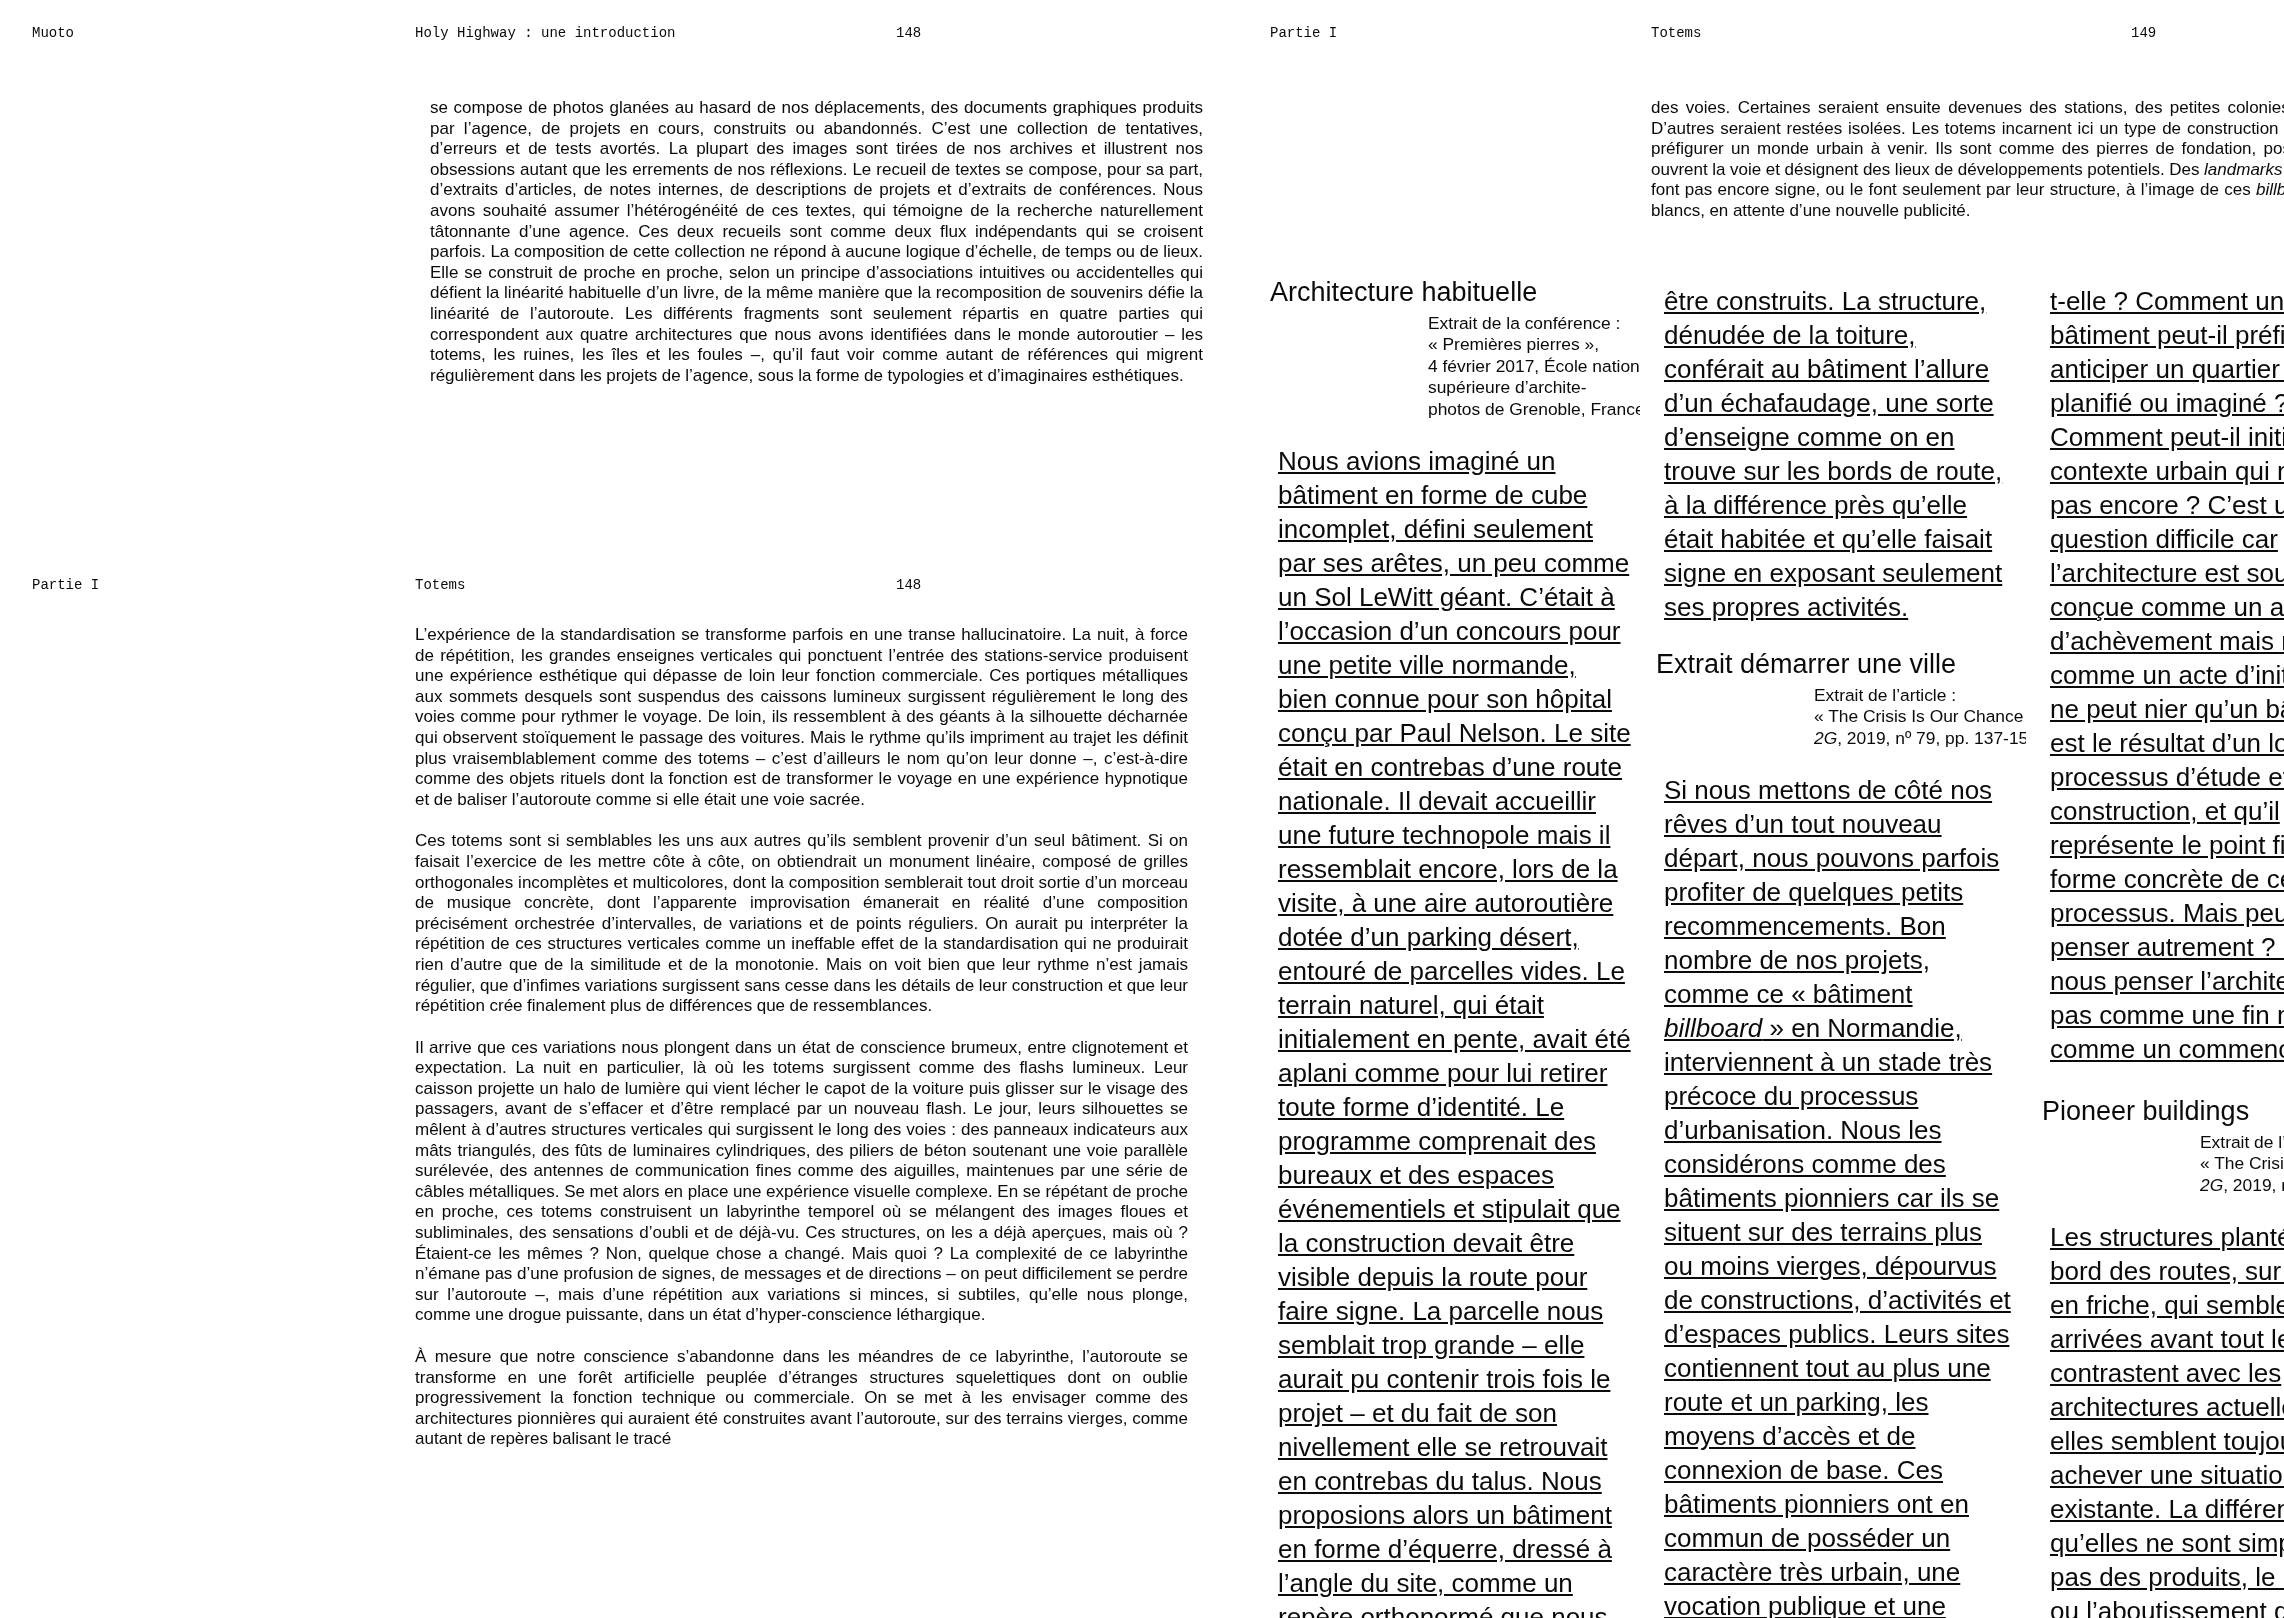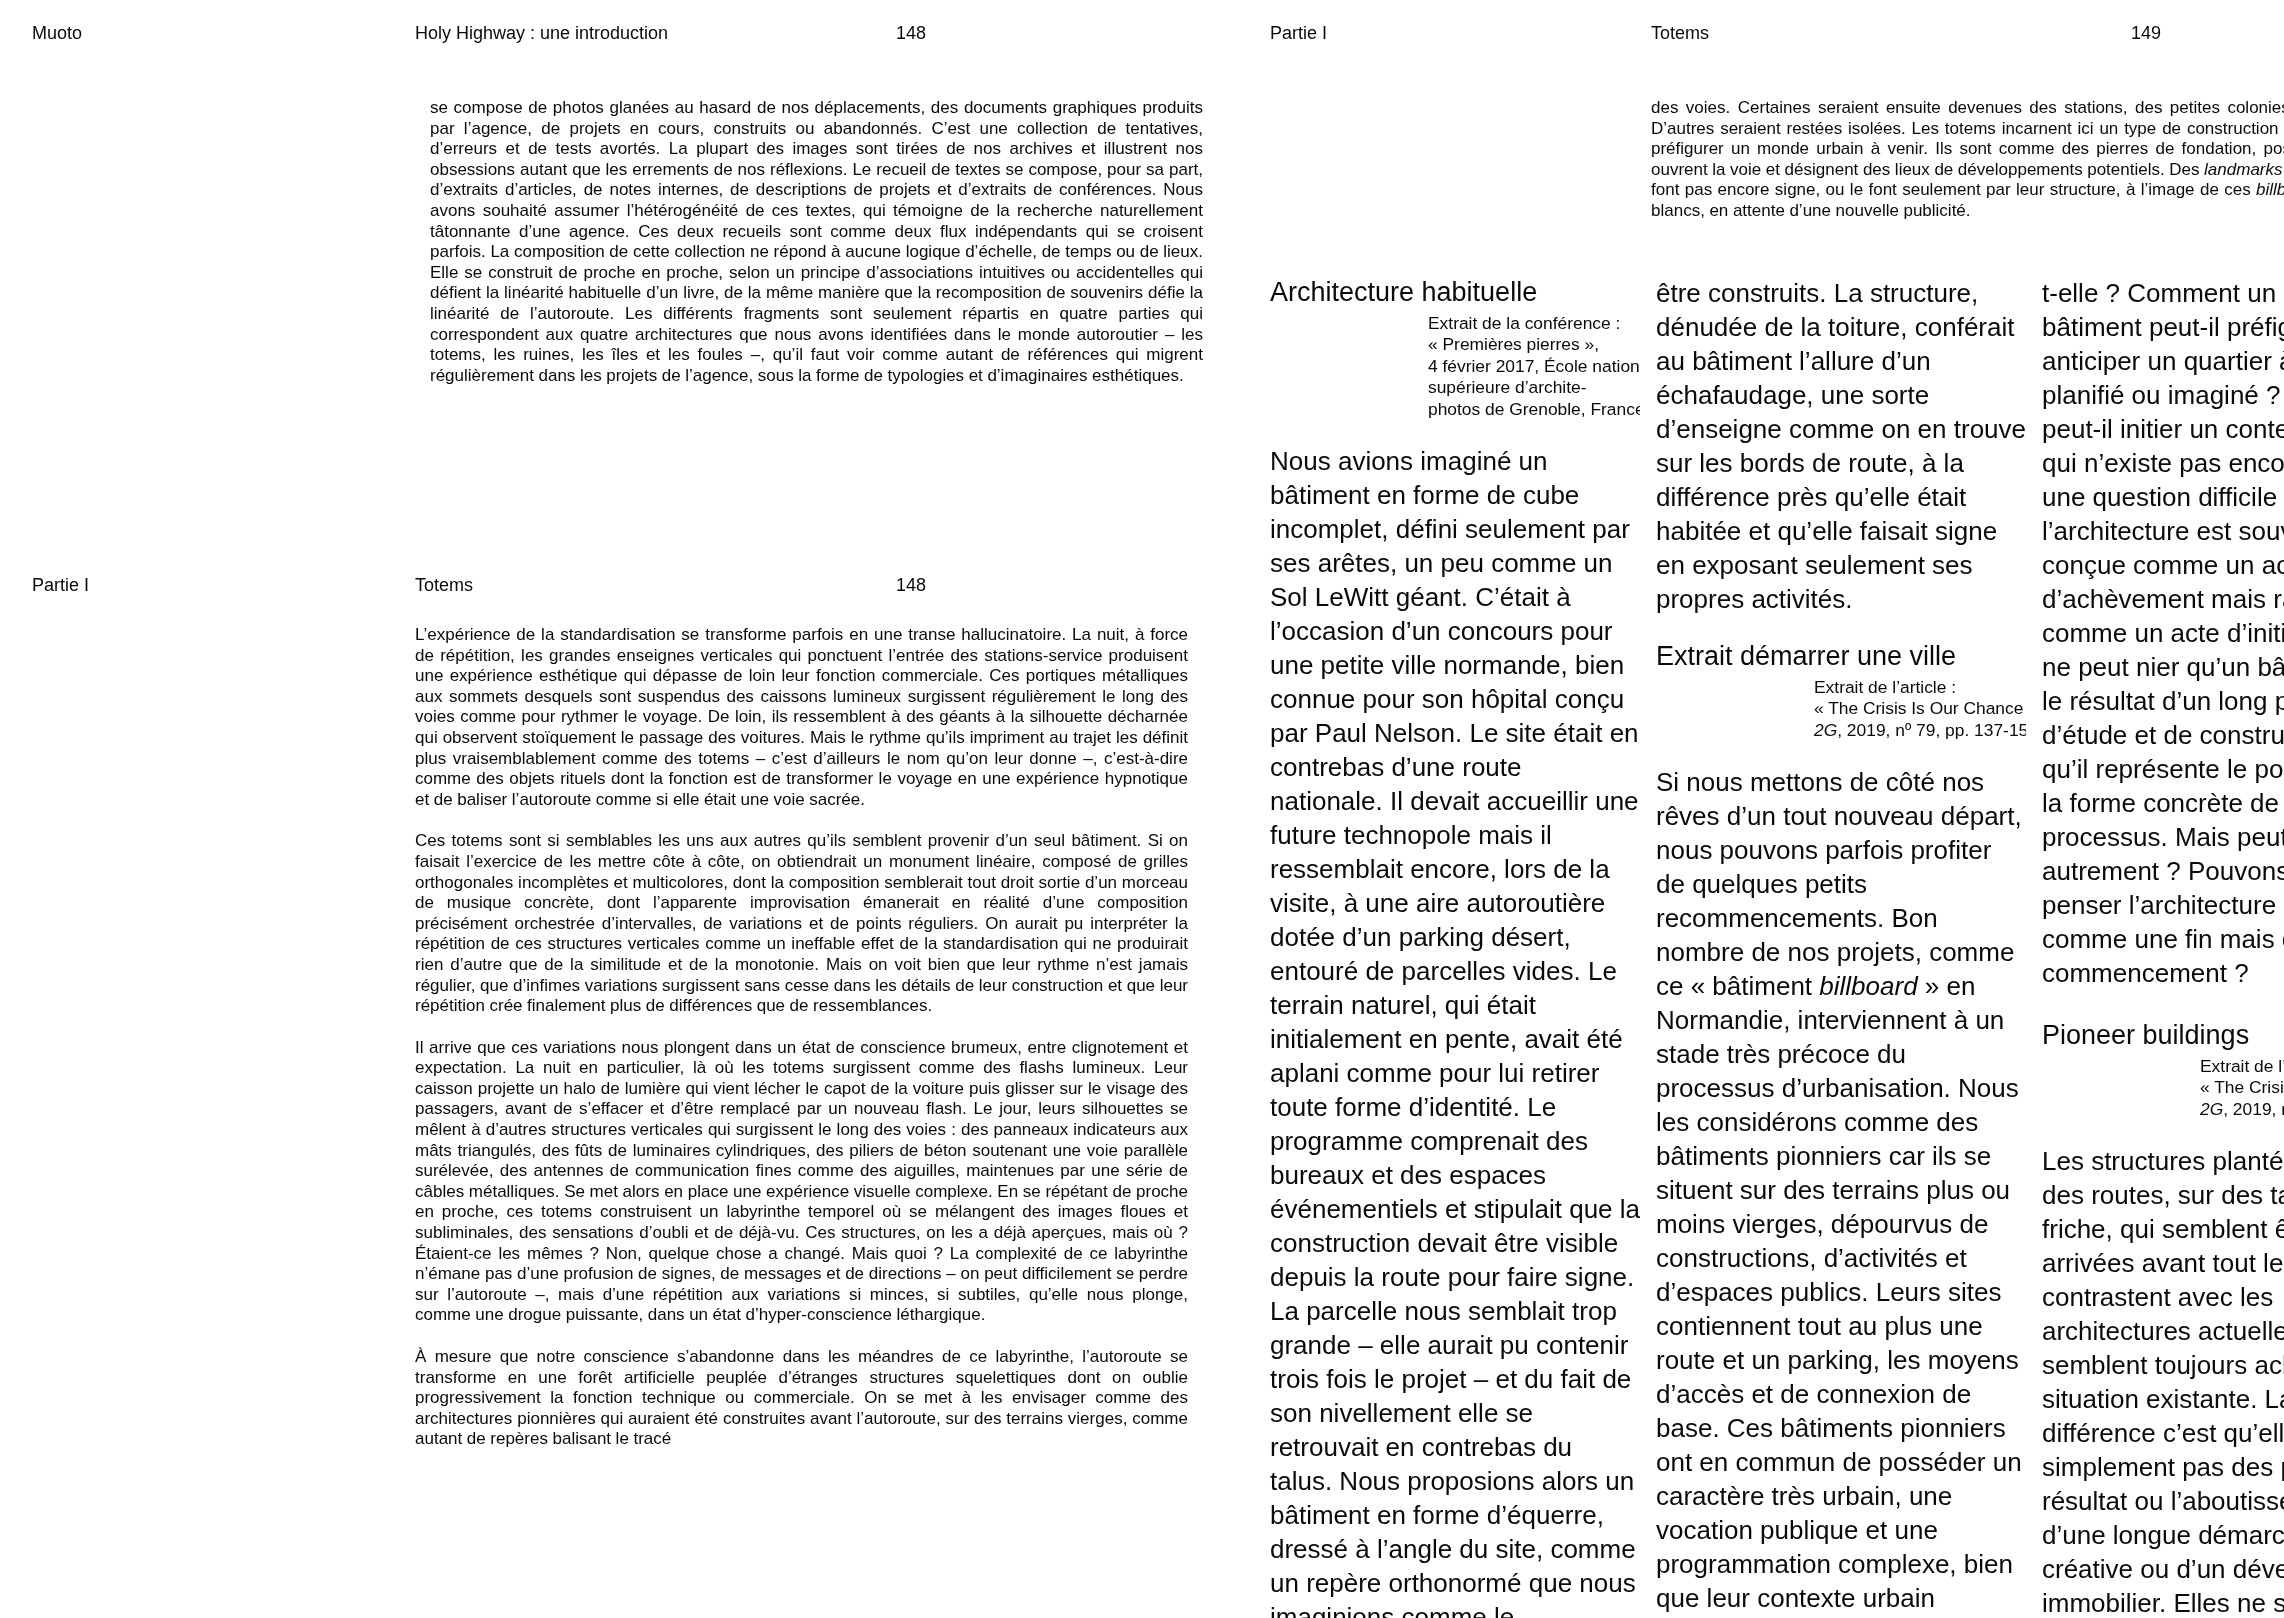--- a/index.html
+++ b/index.html
@@ -3,32 +3,32 @@
 <meta charset="utf-8">
 <style>
   html,body{margin:0;padding:0;}
   body{
     width:2428px;height:1618px;position:relative;background:#ffffff;color:#0a0a0a;
     font-family:"Liberation Sans", sans-serif;
     -webkit-font-smoothing:antialiased;
   }
   .abs{position:absolute;}
   
-  .runhead{font-size:18px;line-height:19px;white-space:nowrap;}
+  .runhead{font-size:14px;line-height:19px;white-space:nowrap;font-family:Liberation Mono, monospace;}
   
   .small-text{
     font-size:17px;line-height:20.6px;text-align:justify;
     hyphens:auto;-webkit-hyphens:auto;word-spacing:-0.01em;
   }
   .small-text p{margin:0 0 21px 0;}
   .small-text p:last-child{margin-bottom:0;}
   
   .col{overflow:hidden;}
   .col-body{font-size:26px;line-height:34px;text-align:left;}
-  .col-body p{margin:0;}
+  .col-body p{margin:8px;text-decoration:underline;}
   .col-heading{font-size:27px;line-height:32px;margin:0 0 4.6px 0;font-weight:400;}
   .col-heading.mid{margin-top:29px;}
   .citation{font-size:17.4px;line-height:21.5px;margin:2.7px 0 24px 114px;}
   .citation div{white-space:nowrap;margin-left:44px;}
   .gap-after{margin-bottom:24px !important;}
   .it{font-style:italic;}
 </style>
 </head>
 <body>
 

